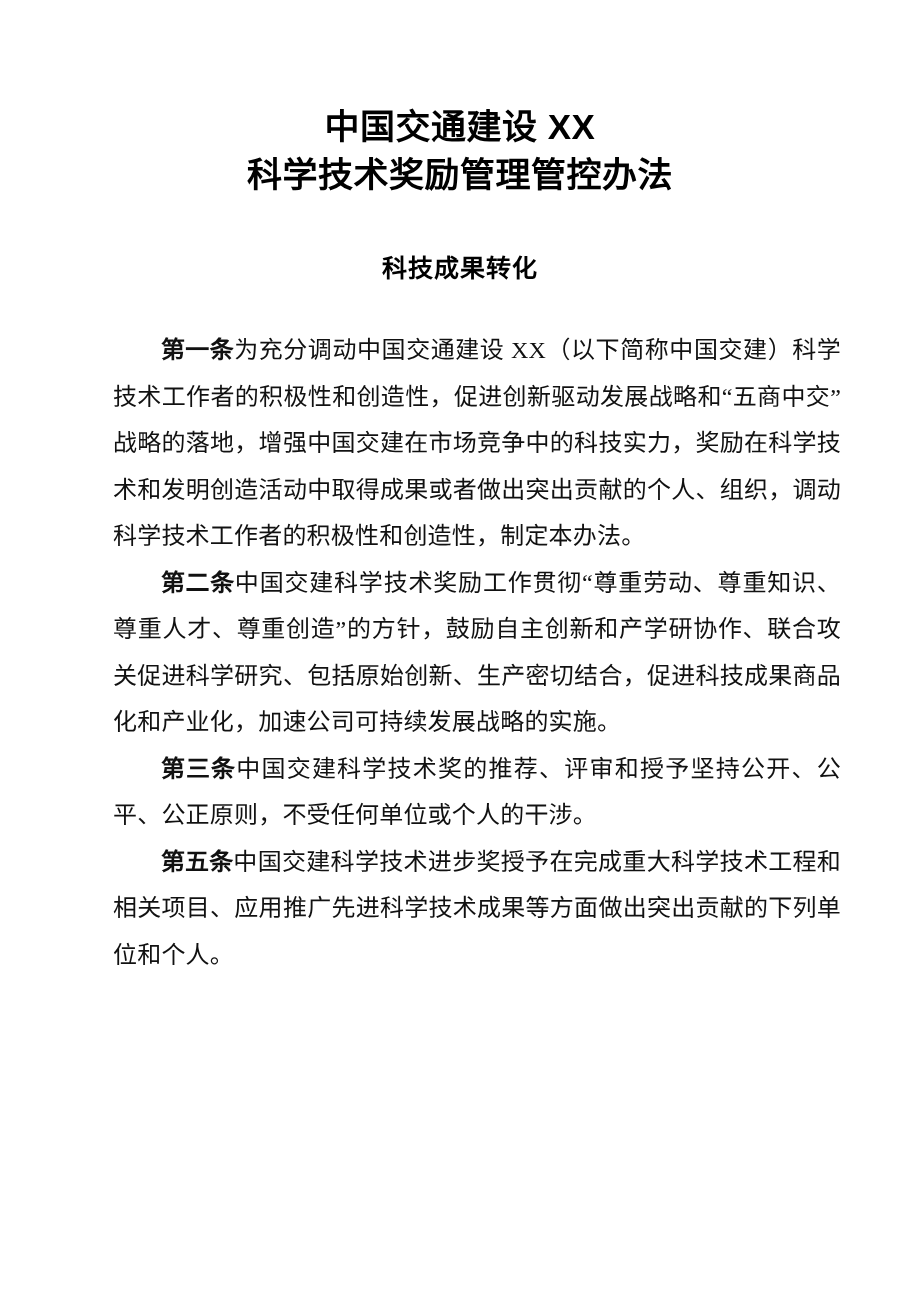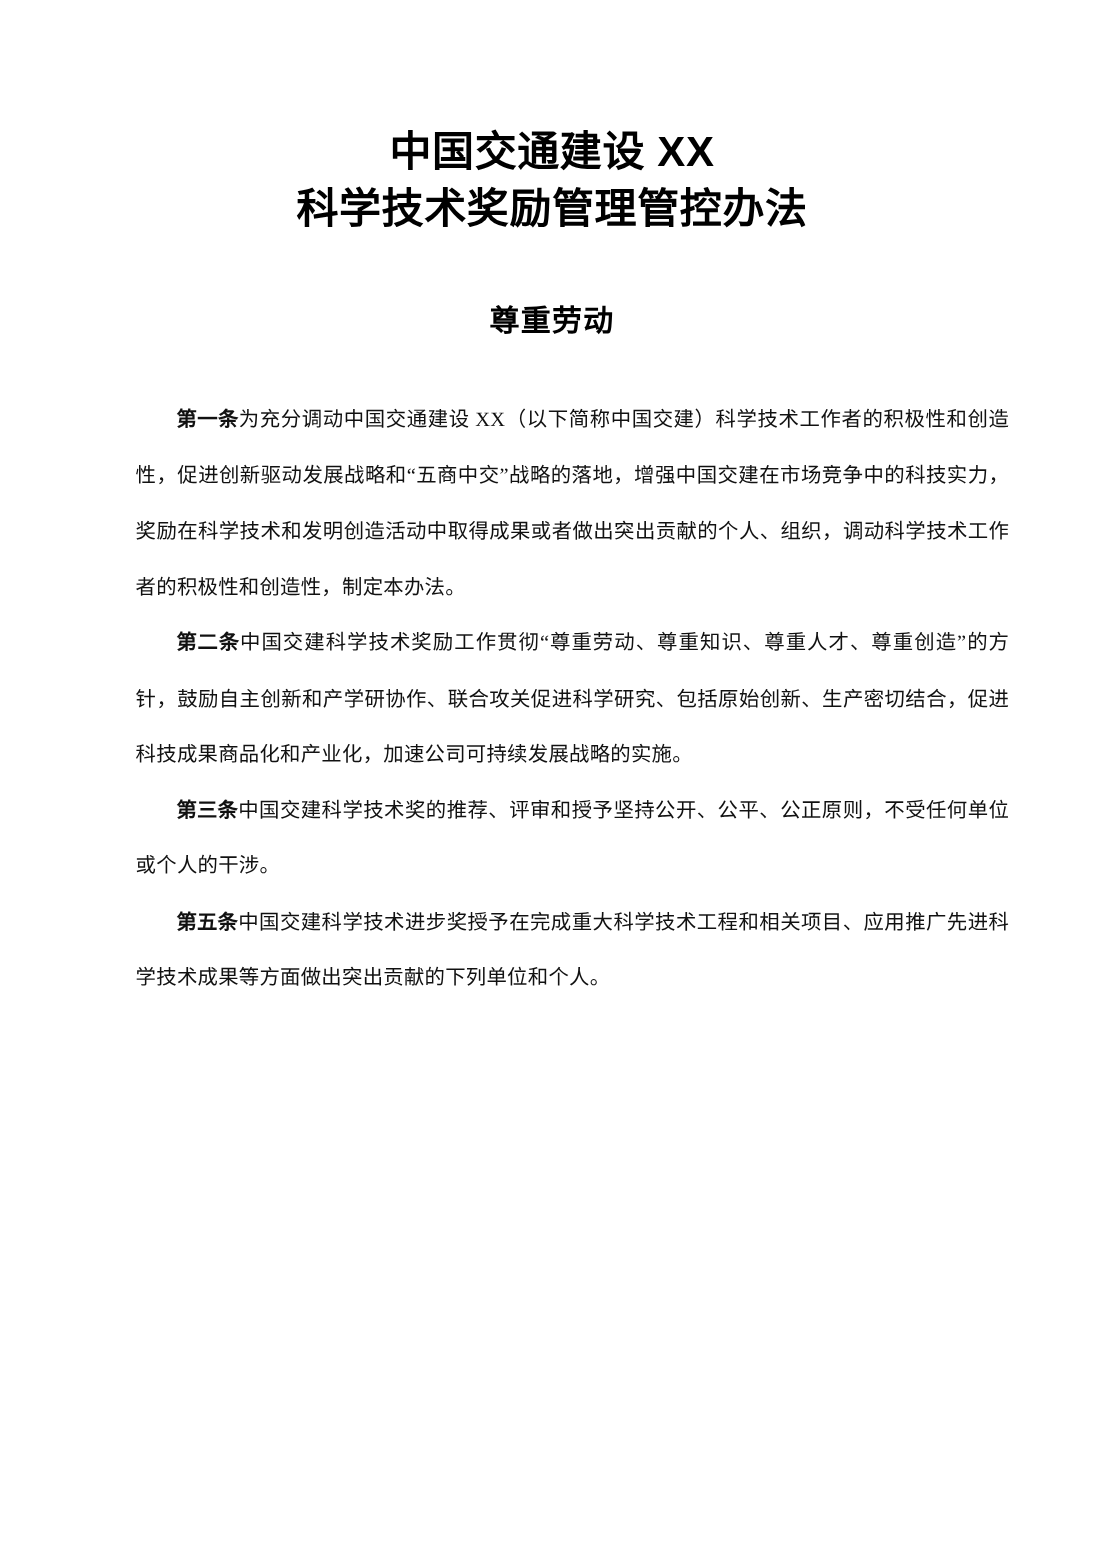--- a/index.html
+++ b/index.html
@@ -53,21 +53,21 @@
   
   .body-region {
     position: absolute;
     left: 113px;
     top: 327px;
     width: 728px;
   }
 
   .para {
     font-family: "Liberation Serif", "DejaVu Serif", serif;
-    font-size: 17px;
+    font-size: 24px;
     line-height: 46.5px;
     color: #111111;
     text-align: justify;
     text-justify: inter-ideograph;
     letter-spacing: 0.2px;
     margin: 0;
   }
 
   .para.indent { text-indent: 2em; }
 
@@ -92,21 +92,21 @@
 </head>
 <body>
 
 <div class="page">
 
   <div class="doc-title">
     <span class="title-line">中国交通建设 XX</span>
     <span class="title-line">科学技术奖励管理管控办法</span>
   </div>
 
-  <div class="chapter-heading">尊重劳动</div>
+  <div class="chapter-heading">科技成果转化</div>
 
   <div class="body-region">
 
     <p class="para indent">
       <span class="art-label">第一条</span><span>为充分调动中国交通建设 XX（以下简称中国交建）科学技术工作者的积极性和创造性，促进创新驱动发展战略和“五商中交”战略的落地，增强中国交建在市场竞争中的科技实力，奖励在科学技术和发明创造活动中取得成果或者做出突出贡献的个人、组织，调动科学技术工作者的积极性和创造性，制定本办法。</span>
     </p>
 
     <p class="para indent">
       <span class="art-label">第二条</span><span>中国交建科学技术奖励工作贯彻“尊重劳动、尊重知识、尊重人才、尊重创造”的方针，鼓励自主创新和产学研协作、联合攻关促进科学研究、包括原始创新、生产密切结合，促进科技成果商品化和产业化，加速公司可持续发展战略的实施。</span>
     </p>

